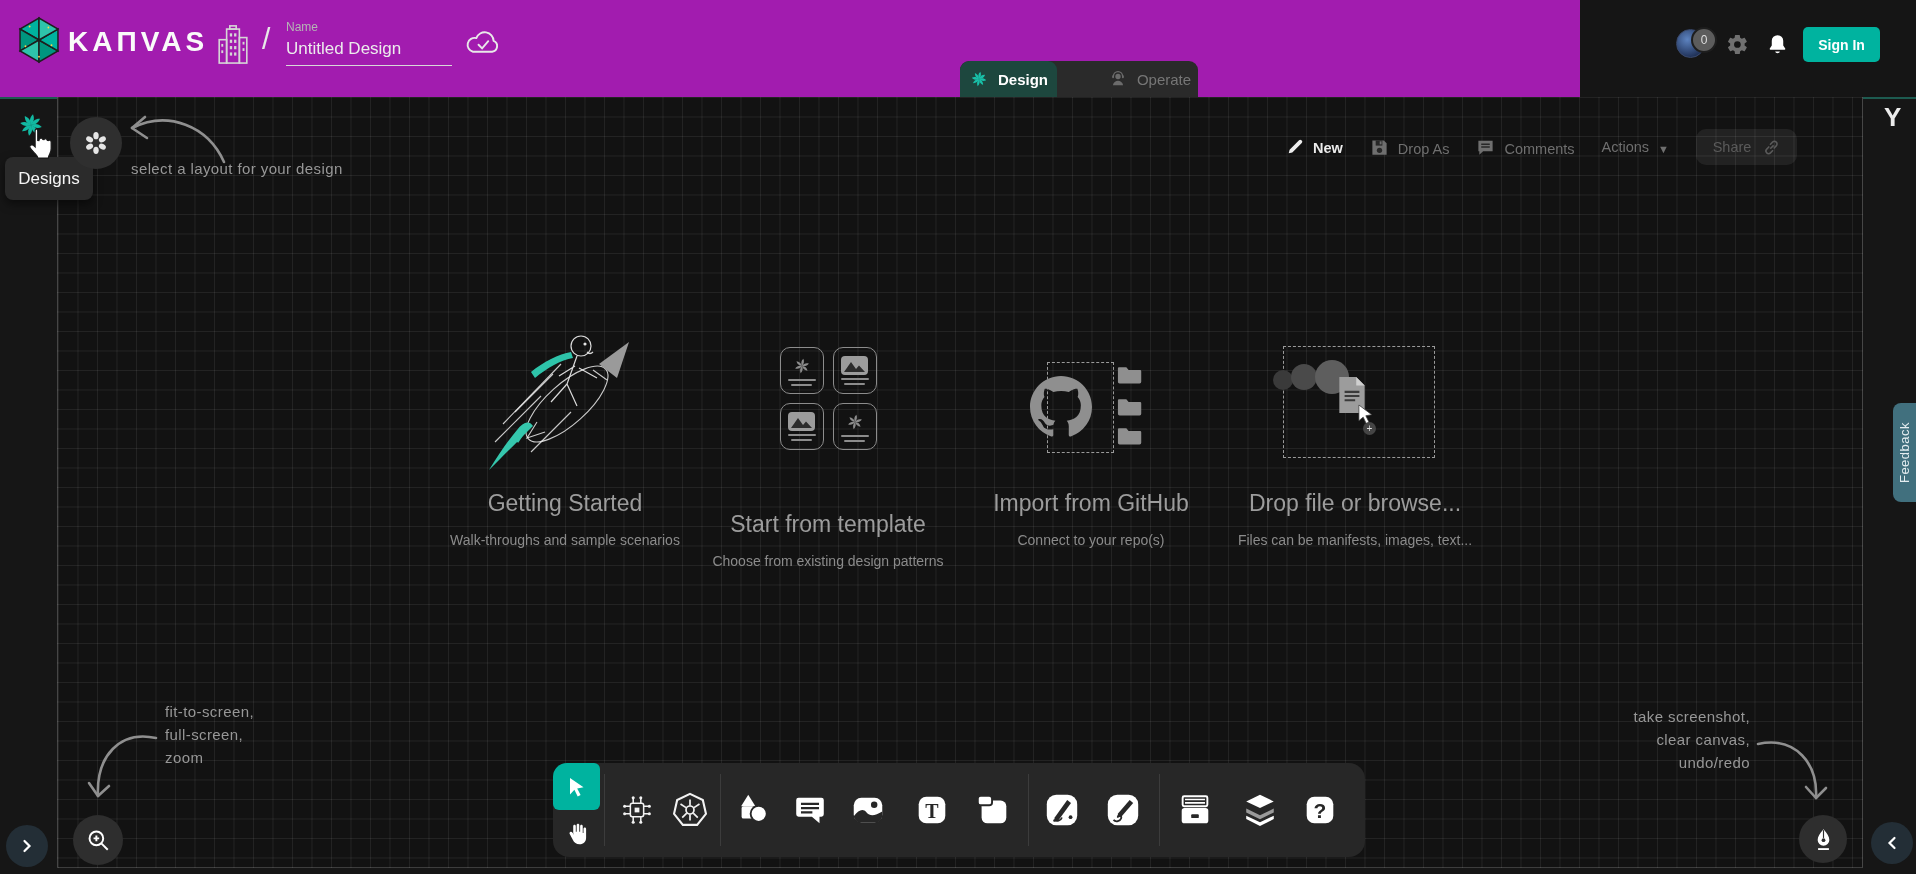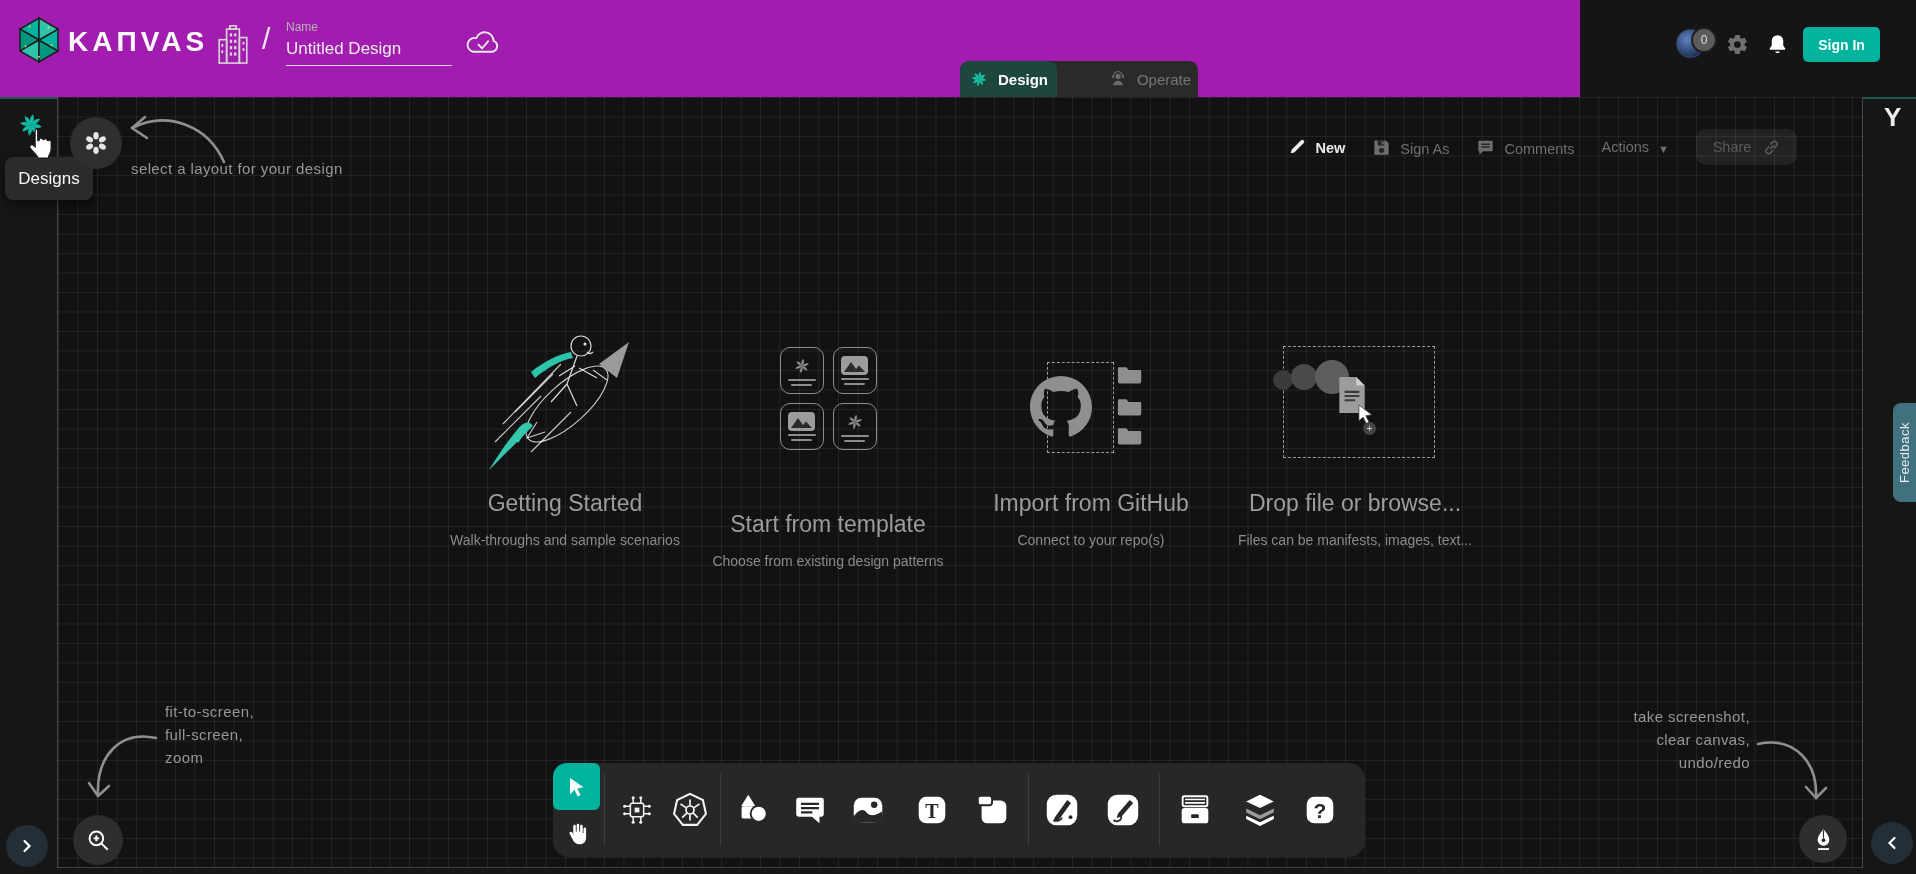--- a/index.html
+++ b/index.html
@@ -242,21 +242,21 @@
       </svg>
       <span>New</span>
     </div>
     <div class="ab-item">
       <svg width="19" height="19" viewBox="0 0 20 20">
         <path d="M2.5 2.5h12l3 3v12h-15z" fill="#6f6f6f"></path>
         <rect x="6" y="2.5" width="7" height="5.5" fill="#272727"></rect>
         <rect x="10.2" y="3.5" width="2" height="3.2" fill="#6f6f6f"></rect>
         <circle cx="10" cy="13" r="2.8" fill="#272727"></circle>
       </svg>
-      <span>Sign As</span>
+      <span>Drop As</span>
     </div>
     <div class="ab-item">
       <svg width="19" height="19" viewBox="0 0 20 20">
         <path d="M2.5 3h15v11h-10l-4 3.5V14h-1z" fill="#6f6f6f"></path>
         <path d="M5.5 6.5h9M5.5 9.5h9" stroke="#272727" stroke-width="1.6"></path>
       </svg>
       <span>Comments</span>
     </div>
     <div class="ab-item">
       <span>Actions</span>

